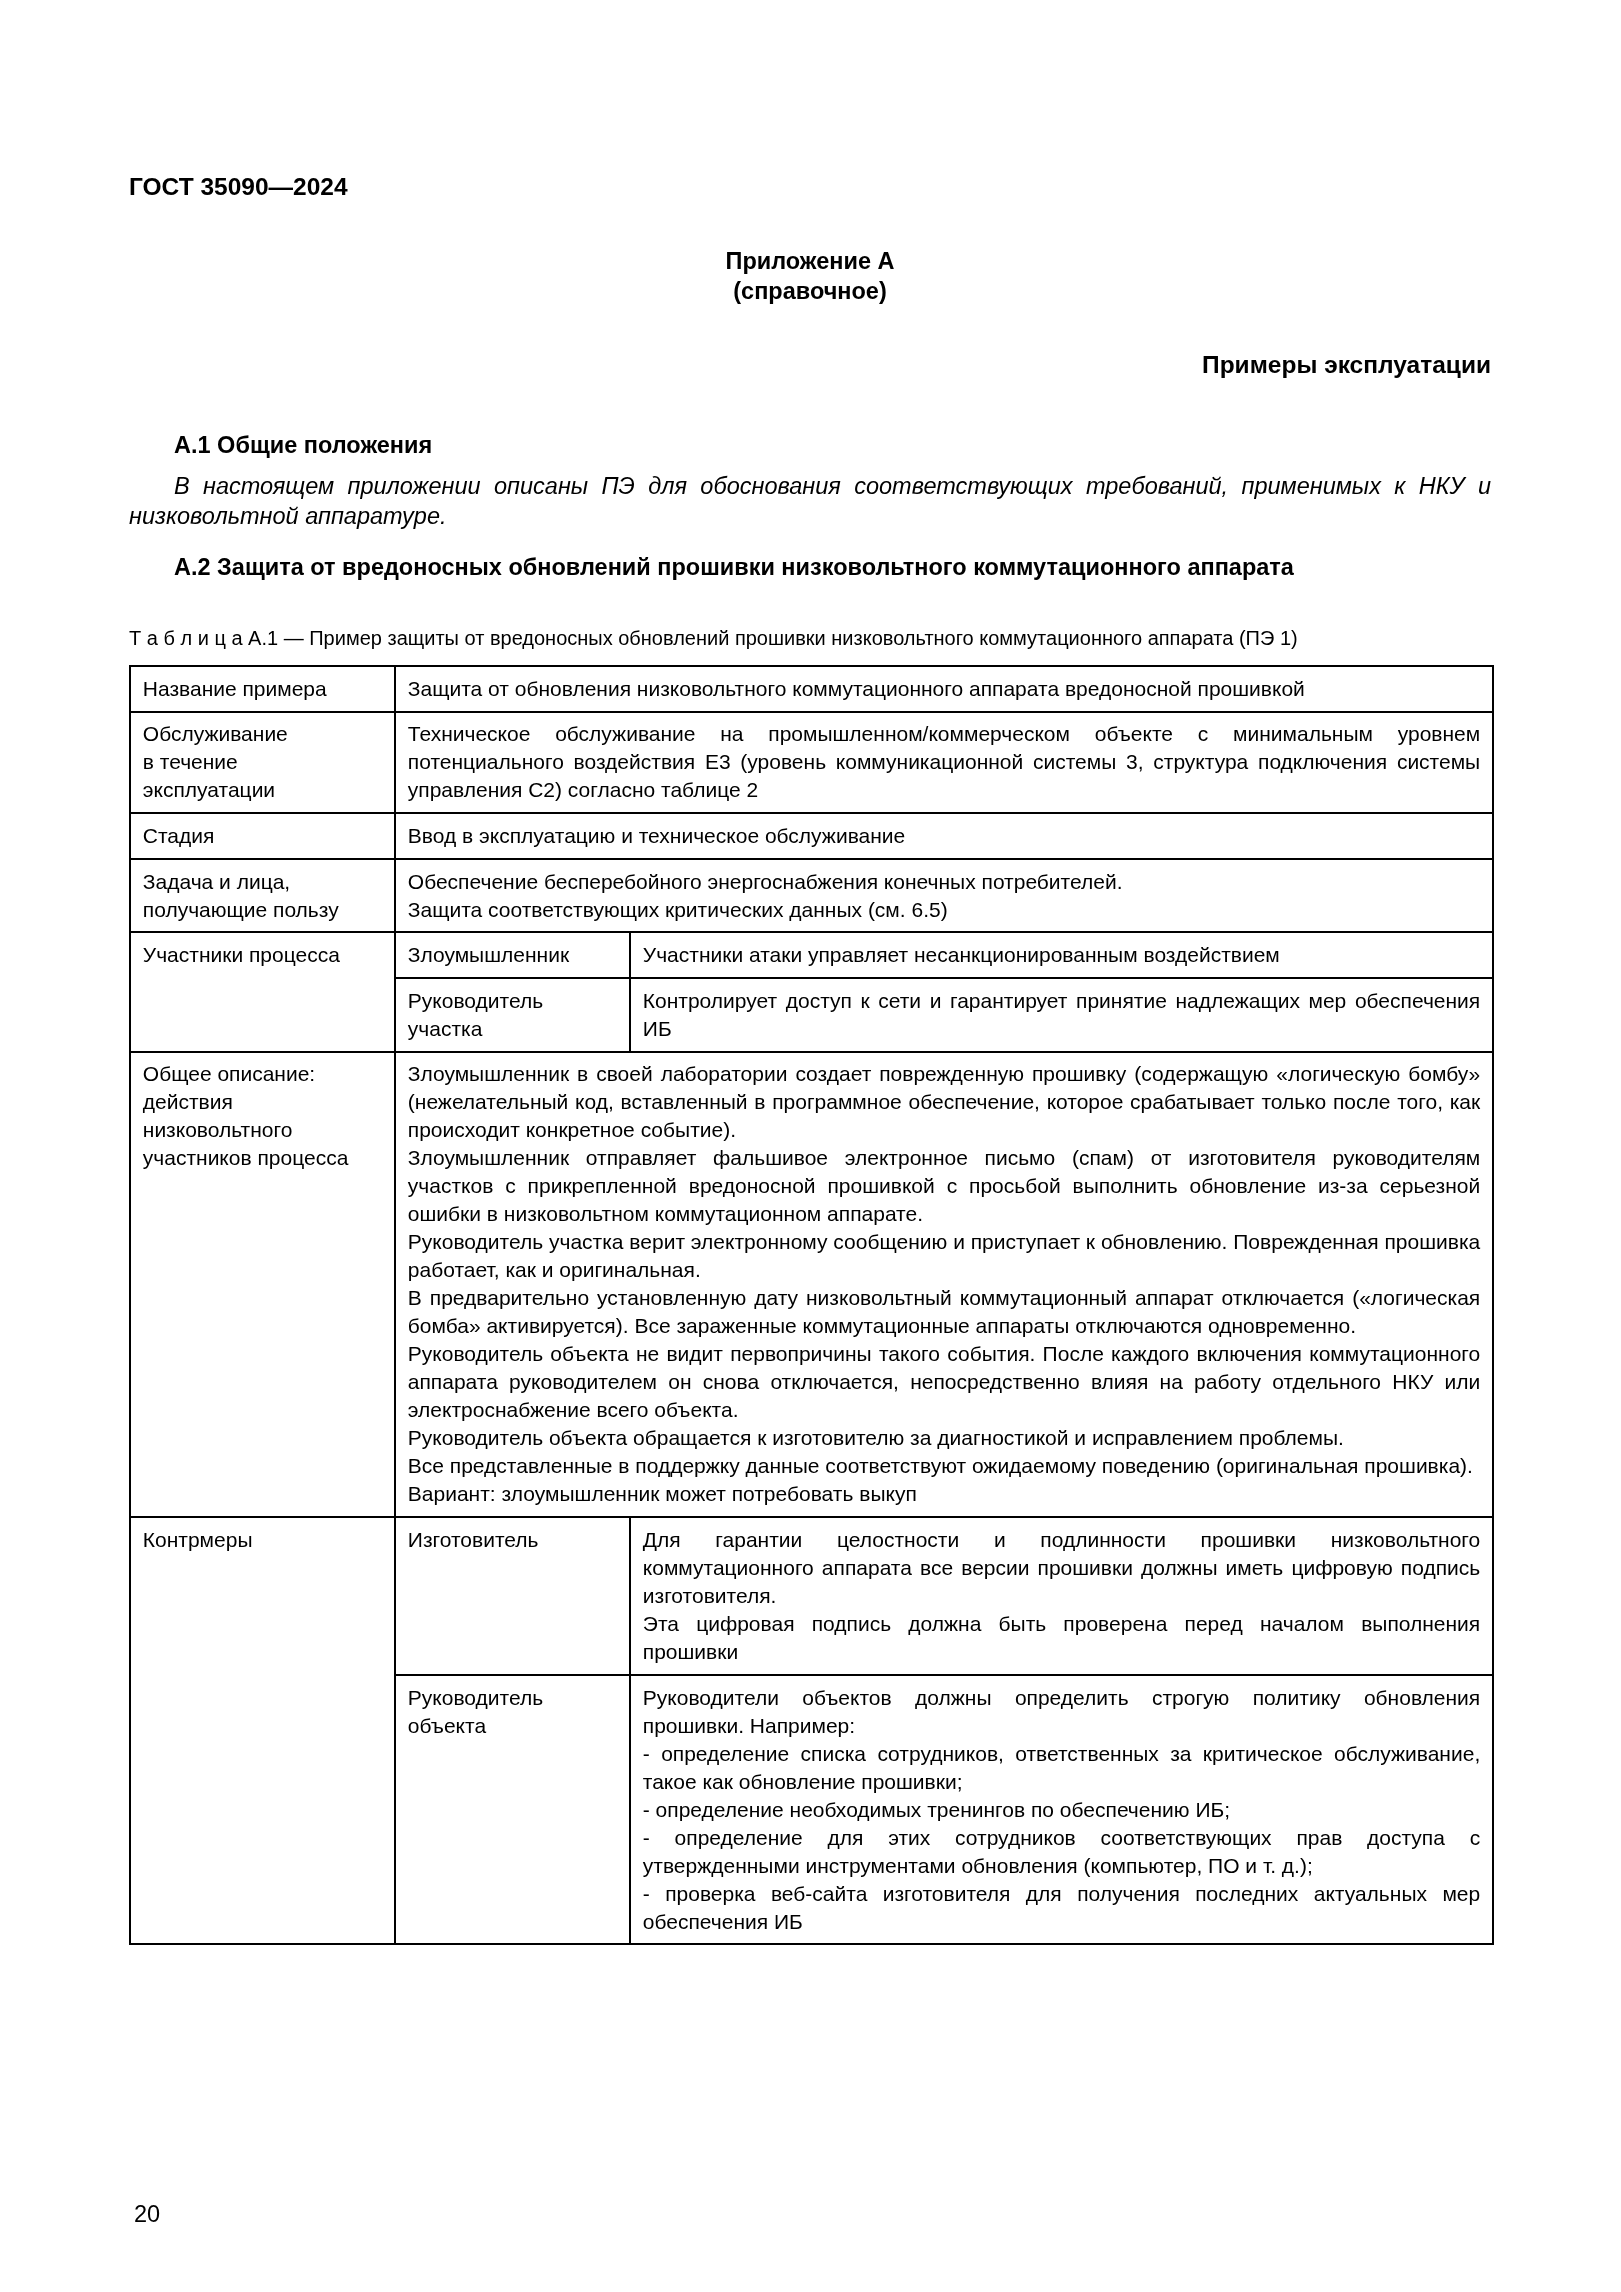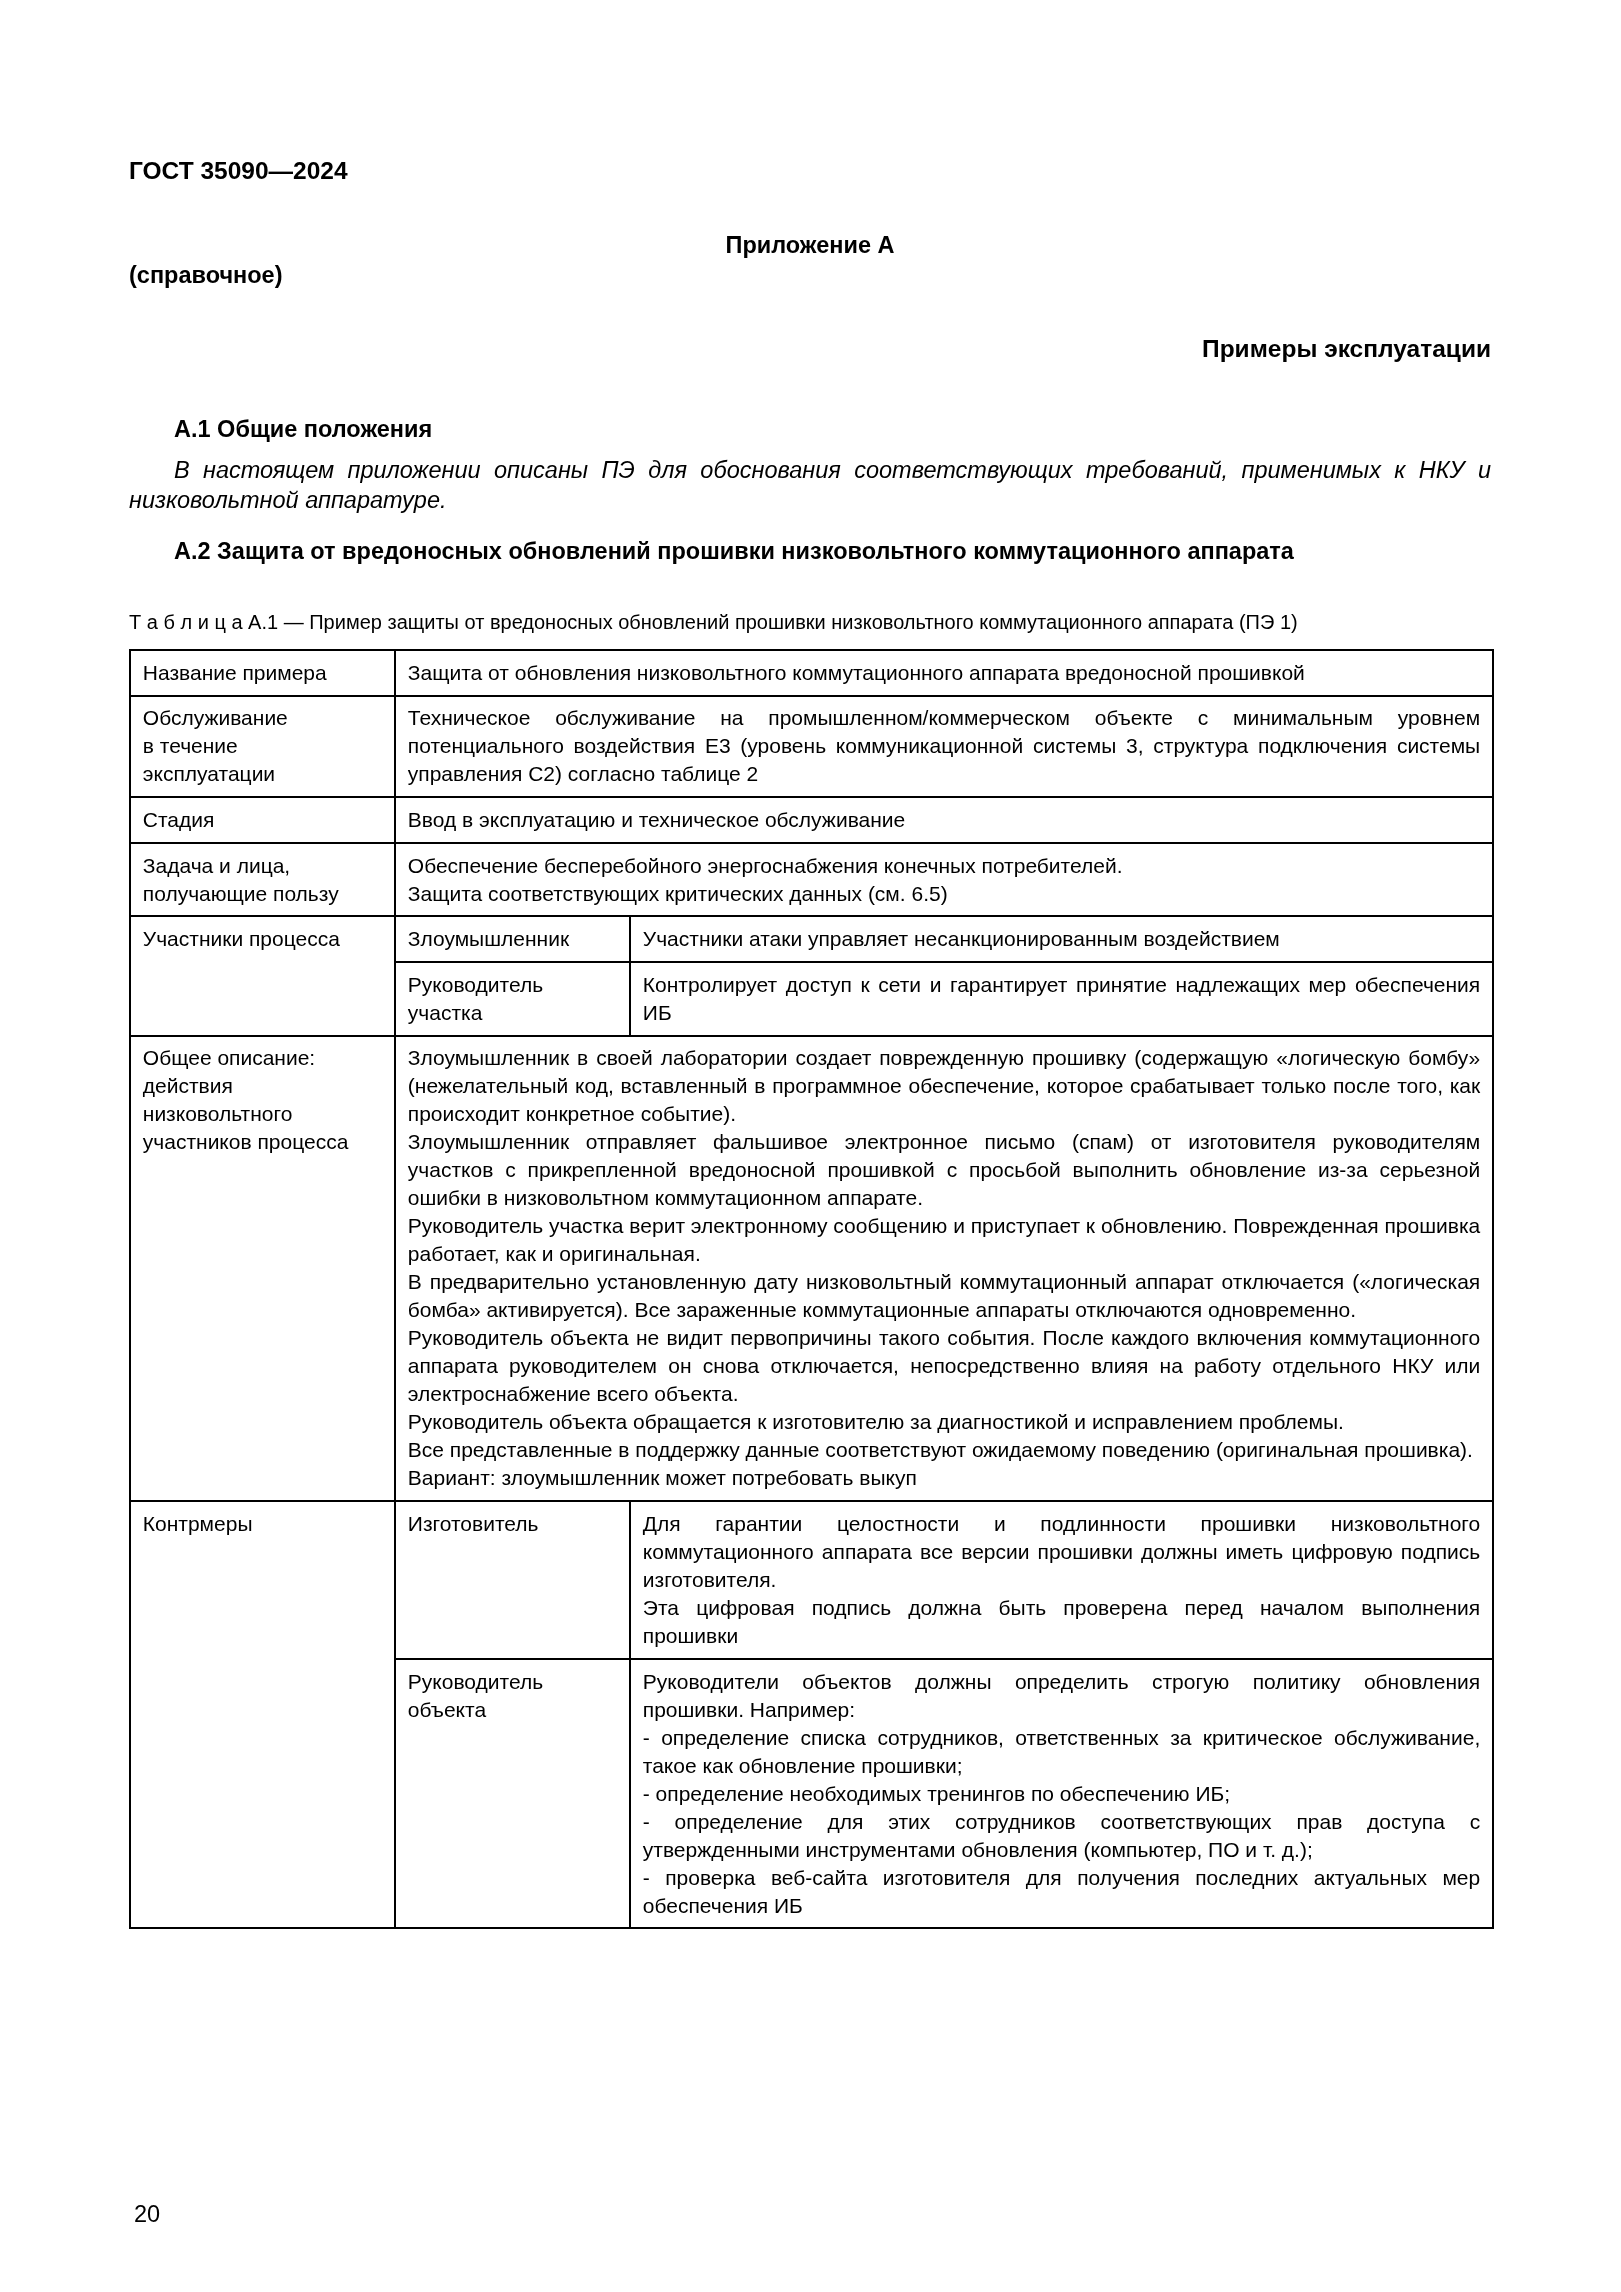--- a/index.html
+++ b/index.html
@@ -1,23 +1,23 @@
 <!DOCTYPE html>
 <html><head>
 <meta charset="utf-8">
 <style>
   html,body{margin:0;padding:0;background:#ffffff;}
   .page{
     width:1621px;height:2293px;background:#ffffff;position:relative;
     font-family:"Liberation Sans",sans-serif;color:#000;overflow:hidden;
   }
-  .content{position:absolute;left:129px;top:0;width:1362px;}
+  .content{position:absolute;left:129px;top:16px;width:1362px;}
   .doc-number{padding-top:157px;font-size:24.5px;font-weight:bold;}
   .appendix-label{margin-top:45px;text-align:center;font-size:23.5px;font-weight:bold;line-height:30px;}
-  .appendix-type{font-size:23.5px;font-weight:bold;line-height:30px;}
+  .appendix-type{text-align:center;font-size:23.5px;font-weight:bold;line-height:30px;}
   .appendix-title{margin-top:45px;text-align:right;font-size:24.5px;font-weight:bold;}
   .sec-heading{margin-top:53px;font-size:23.5px;font-weight:bold;padding-left:45px;}
   .body-par{margin-top:11.8px;font-size:23.5px;line-height:30px;text-align:justify;text-indent:45px;font-style:italic;}
   .sec-heading2{margin-top:23.5px;font-size:23.5px;font-weight:bold;padding-left:45px;}
   .tbl-caption{margin-top:43px;font-size:20px;line-height:29px;text-align:justify;}
   table.gost{
     margin-top:11.8px;border-collapse:collapse;table-layout:fixed;width:1362px;
     font-size:21px;line-height:28px;border:2px solid #000;
   }
   table.gost td{

